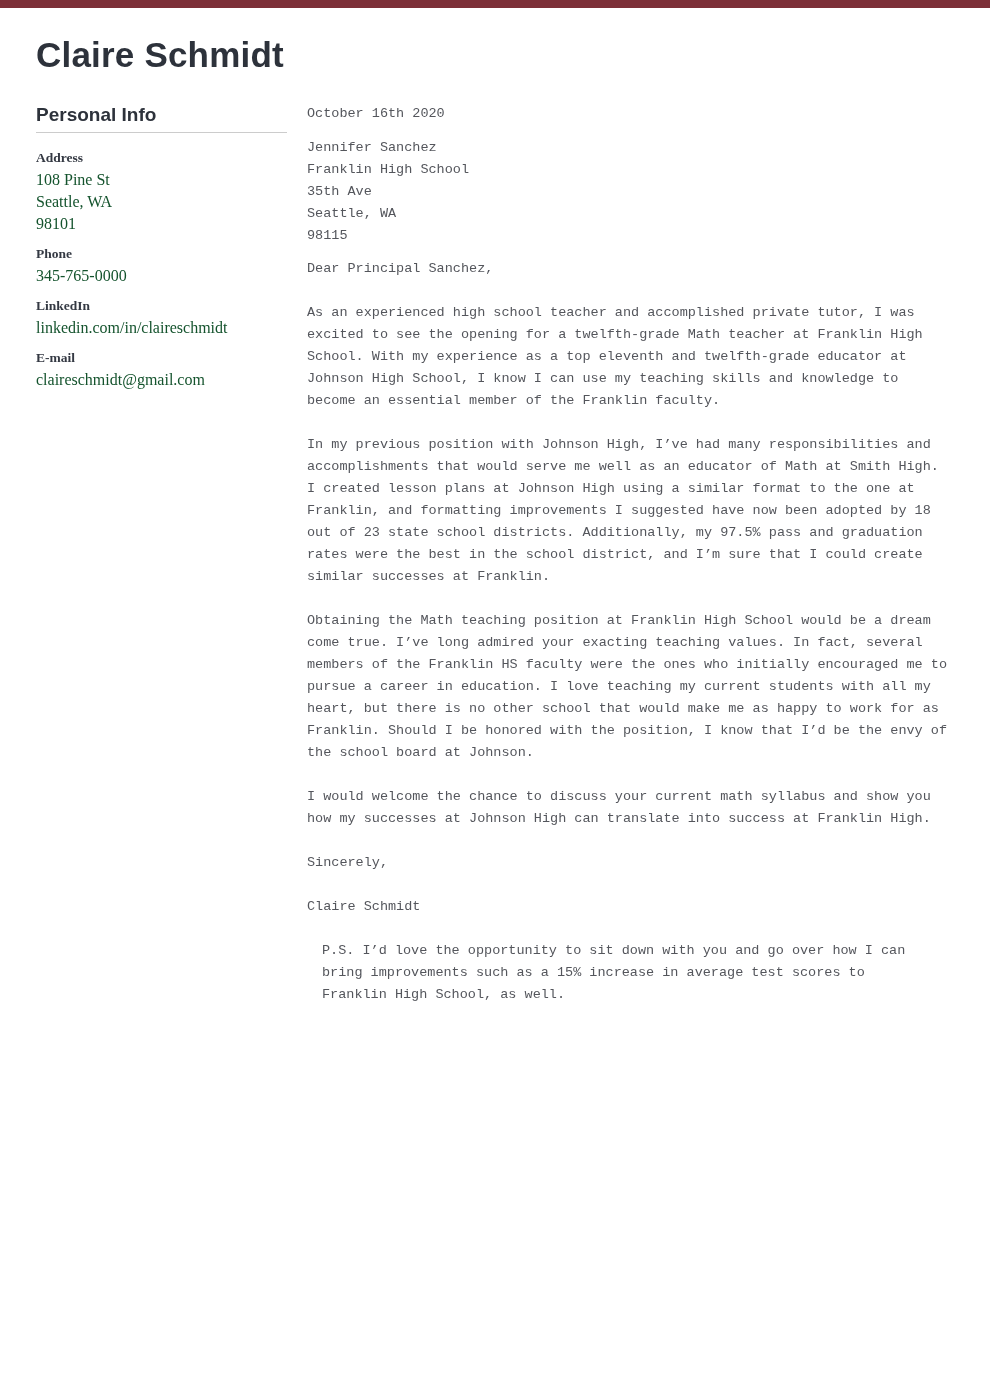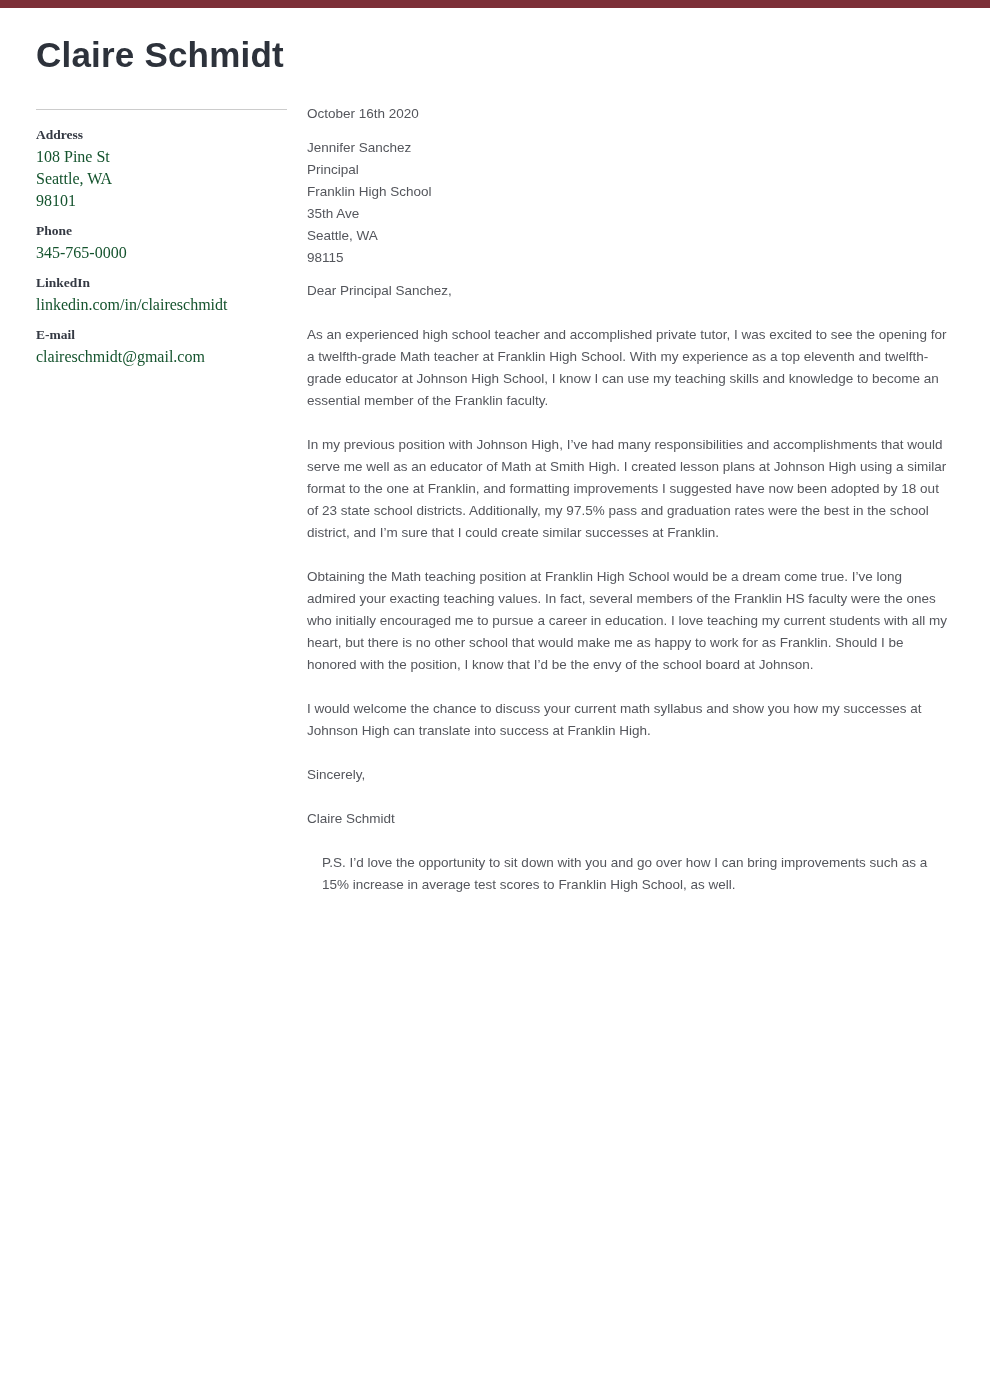--- a/index.html
+++ b/index.html
@@ -74,20 +74,21 @@
   .info-value {
     font-size: 16px;
     color: #14532d;
     line-height: 22px;
   }
   
   .letter {
     font-size: 13.5px;
     color: #54565c;
     line-height: 22px;
+    font-family: Liberation Mono, monospace;
   }
   .letter .date-line { margin: 0 0 11px 0; }
   .recipient-block { margin: 12px 0 11px 0; }
   .recipient-line { line-height: 22px; }
   .salutation { margin: 0 0 22px 0; }
   .letter p { margin: 0 0 22px 0; }
   .letter .closing { margin: 0 0 22px 0; }
   .letter .signature { margin: 0 0 22px 0; }
   .letter .postscript { margin: 15px; }
 </style>
@@ -98,20 +99,21 @@
 
 <div class="page">
 
   <div class="doc-header">
     <h1 class="doc-name">Claire Schmidt</h1>
   </div>
 
   <div class="columns">
 
     <aside class="sidebar">
+      <h2 class="sidebar-heading">Personal Info</h2>
       <hr class="sidebar-rule">
 
       <div class="info-group">
         <div class="info-label">Address</div>
         <div class="info-value">108 Pine St</div>
         <div class="info-value">Seattle, WA</div>
         <div class="info-value">98101</div>
       </div>
 
       <div class="info-group">
@@ -128,21 +130,20 @@
         <div class="info-label">E-mail</div>
         <div class="info-value">claireschmidt@gmail.com</div>
       </div>
     </aside>
 
     <main class="main-col letter">
       <div class="date-line">October 16th 2020</div>
 
       <div class="recipient-block">
         <div class="recipient-line">Jennifer Sanchez</div>
-        <div class="recipient-line">Principal</div>
         <div class="recipient-line">Franklin High School</div>
         <div class="recipient-line">35th Ave</div>
         <div class="recipient-line">Seattle, WA</div>
         <div class="recipient-line">98115</div>
       </div>
 
       <div class="salutation">Dear Principal Sanchez,</div>
 
       <p>As an experienced high school teacher and accomplished private tutor, I was excited to see the opening for a twelfth-grade Math teacher at Franklin High School. With my experience as a top eleventh and twelfth-grade educator at Johnson High School, I know I can use my teaching skills and knowledge to become an essential member of the Franklin faculty.</p>
       <p>In my previous position with Johnson High, I’ve had many responsibilities and accomplishments that would serve me well as an educator of Math at Smith High. I created lesson plans at Johnson High using a similar format to the one at Franklin, and formatting improvements I suggested have now been adopted by 18 out of 23 state school districts. Additionally, my 97.5% pass and graduation rates were the best in the school district, and I’m sure that I could create similar successes at Franklin.</p>

